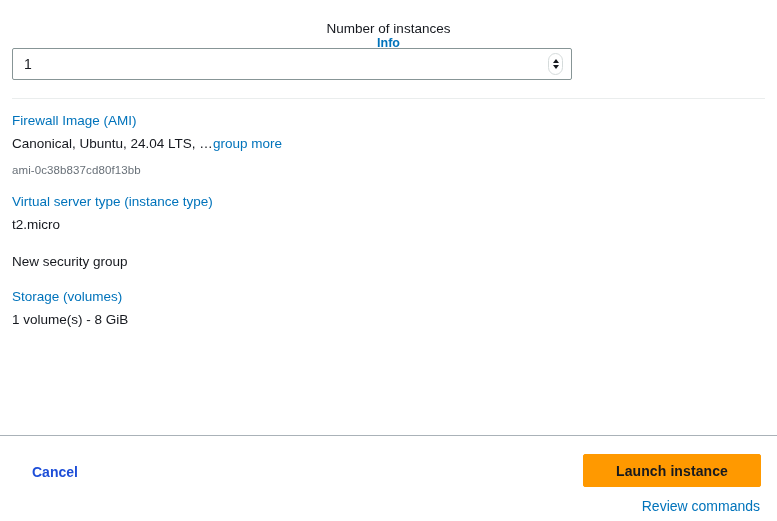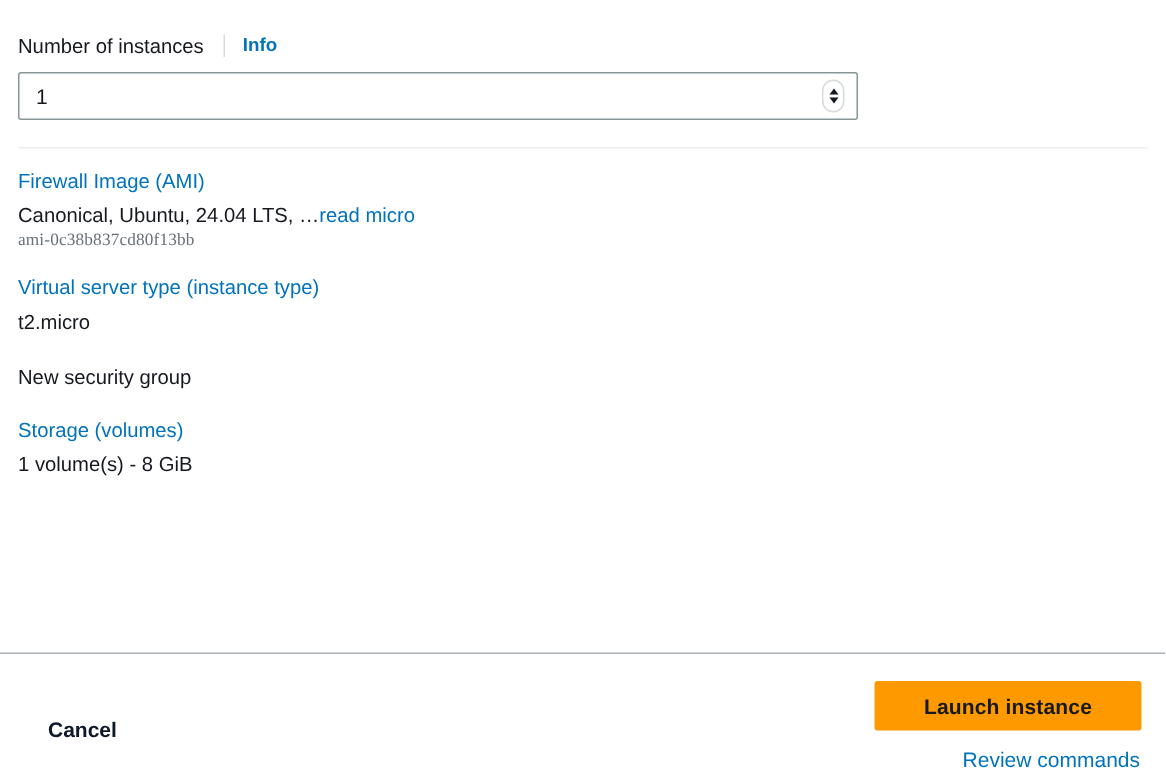--- a/index.html
+++ b/index.html
@@ -56,20 +56,21 @@
     padding: 0 12px;
   }
 
   .field-row {
     padding-top: 21px;
   }
   .field-label-line {
     display: flex;
     align-items: center;
     height: 18px;
+    flex-direction: column;
   }
   .field-label {
     font-size: 13.5px;
     color: #16191f;
     font-weight: normal;
   }
   .label-sep {
     width: 1px;
     height: 15px;
     background: #d5dbdb;
@@ -156,23 +157,22 @@
     line-height: 19px;
   }
   .read-more {
     color: #0073bb;
     text-decoration: none;
     cursor: pointer;
   }
   .section-sub {
     font-size: 11.5px;
     color: #687078;
-    margin-top: 1px;
+    margin-top: 11px;
     letter-spacing: .1px;
-    font-family: Liberation Serif, serif;
   }
 
   
   .footer-divider {
     position: absolute;
     left: 0;
     right: 0;
     top: 435px;
     height: 1px;
     background: #aab2b8;
@@ -182,24 +182,24 @@
     left: 0;
     right: 0;
     top: 436px;
     bottom: 0;
     padding: 0 16px 0 20px;
     box-sizing: border-box;
   }
   .cancel-btn {
     position: absolute;
     left: 32px;
-    top: 42px;
-    font-size: 14px;
-    font-weight: bold;
-    color: #0f172a;
+    top: 28px;
+    font-size: 14px;
+    font-weight: bold;
+    color: #1d4ed8;
     background: none;
     border: none;
     padding: 0;
     cursor: pointer;
     font-family: "Liberation Sans", sans-serif;
   }
   .launch-btn {
     position: absolute;
     right: 16px;
     top: 18px;
@@ -246,21 +246,21 @@
           <span class="down"></span>
         </span>
       </div>
       <div class="divider"></div>
     </div>
 
     <div class="sections">
 
       <div class="section">
         <a class="section-link" href="#">Firewall Image (AMI)</a>
-        <div class="section-value"><span>Canonical, Ubuntu, 24.04 LTS, …</span><a class="read-more" href="#">read micro</a></div>
+        <div class="section-value"><span>Canonical, Ubuntu, 24.04 LTS, …</span><a class="read-more" href="#">group more</a></div>
         <div class="section-sub">ami-0c38b837cd80f13bb</div>
       </div>
 
       <div class="section">
         <a class="section-link" href="#">Virtual server type (instance type)</a>
         <div class="section-value">t2.micro</div>
       </div>
 
       <div class="section">
         <div class="section-value">New security group</div>

